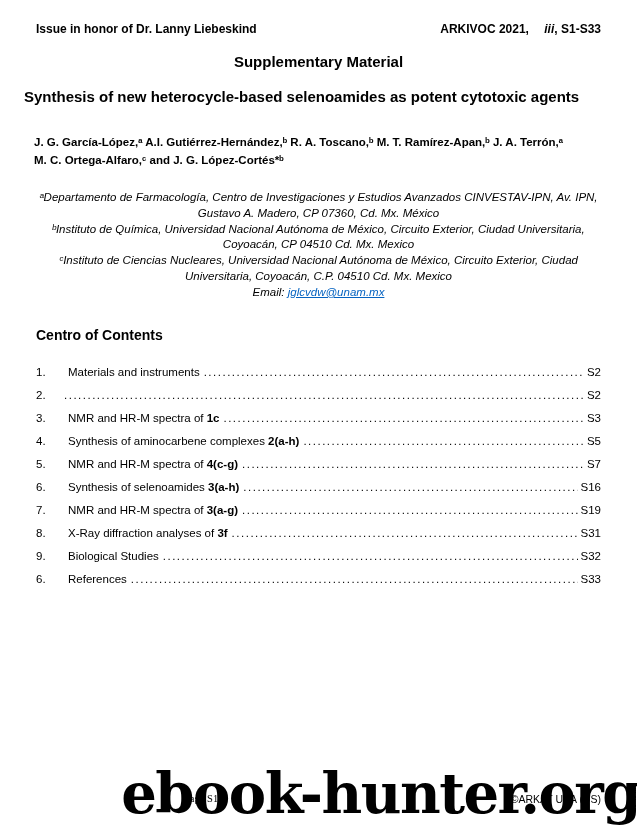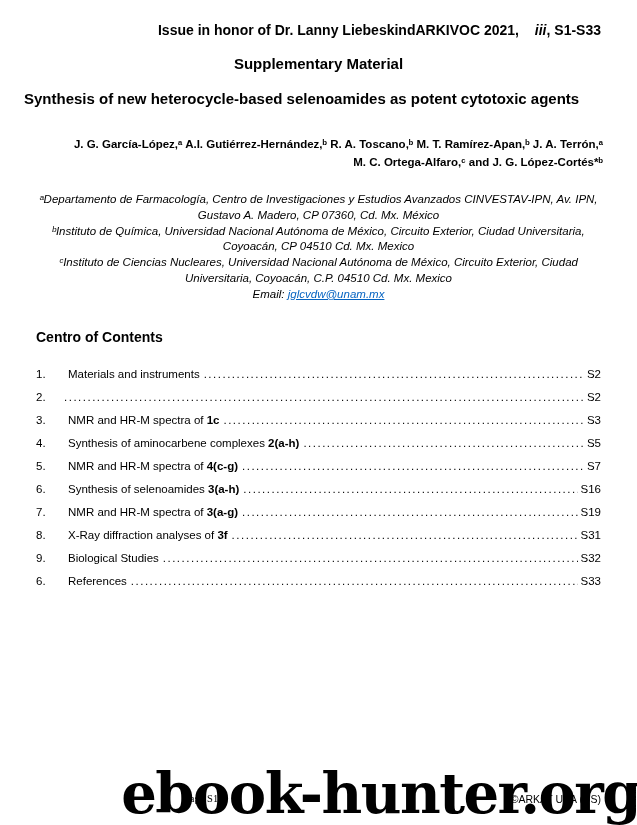--- a/index.html
+++ b/index.html
@@ -8,42 +8,42 @@
     width: 637px;
     height: 825px;
     background: #ffffff;
     color: #000;
     font-family: "Liberation Sans", "DejaVu Sans", sans-serif;
     overflow: hidden;
     margin: 0 auto;
   }
   .header {
     display: flex;
-    justify-content: flex-end;
+    justify-content: space-between;
     align-items: baseline;
     padding: 22px 36px 0 36px;
-    font-size: 14px;
+    font-size: 12px;
     font-weight: bold;
   }
   .header .it { font-style: italic; margin-left: 12px; }
   .doc-title {
     text-align: center;
     font-size: 15px;
     font-weight: bold;
     margin-top: 17px;
   }
   .doc-subtitle {
     text-align: left;
     font-size: 15px;
     font-weight: bold;
     margin-top: 18px;
     padding: 0 24px;
   }
   .authors {
-    text-align: right;
+    text-align: left;
     font-weight: bold;
     font-size: 11.5px;
     margin-top: 28px;
     line-height: 1.6;
     padding: 0 34px;
   }
   .affiliations {
     text-align: center;
     font-style: italic;
     font-size: 11.5px;

